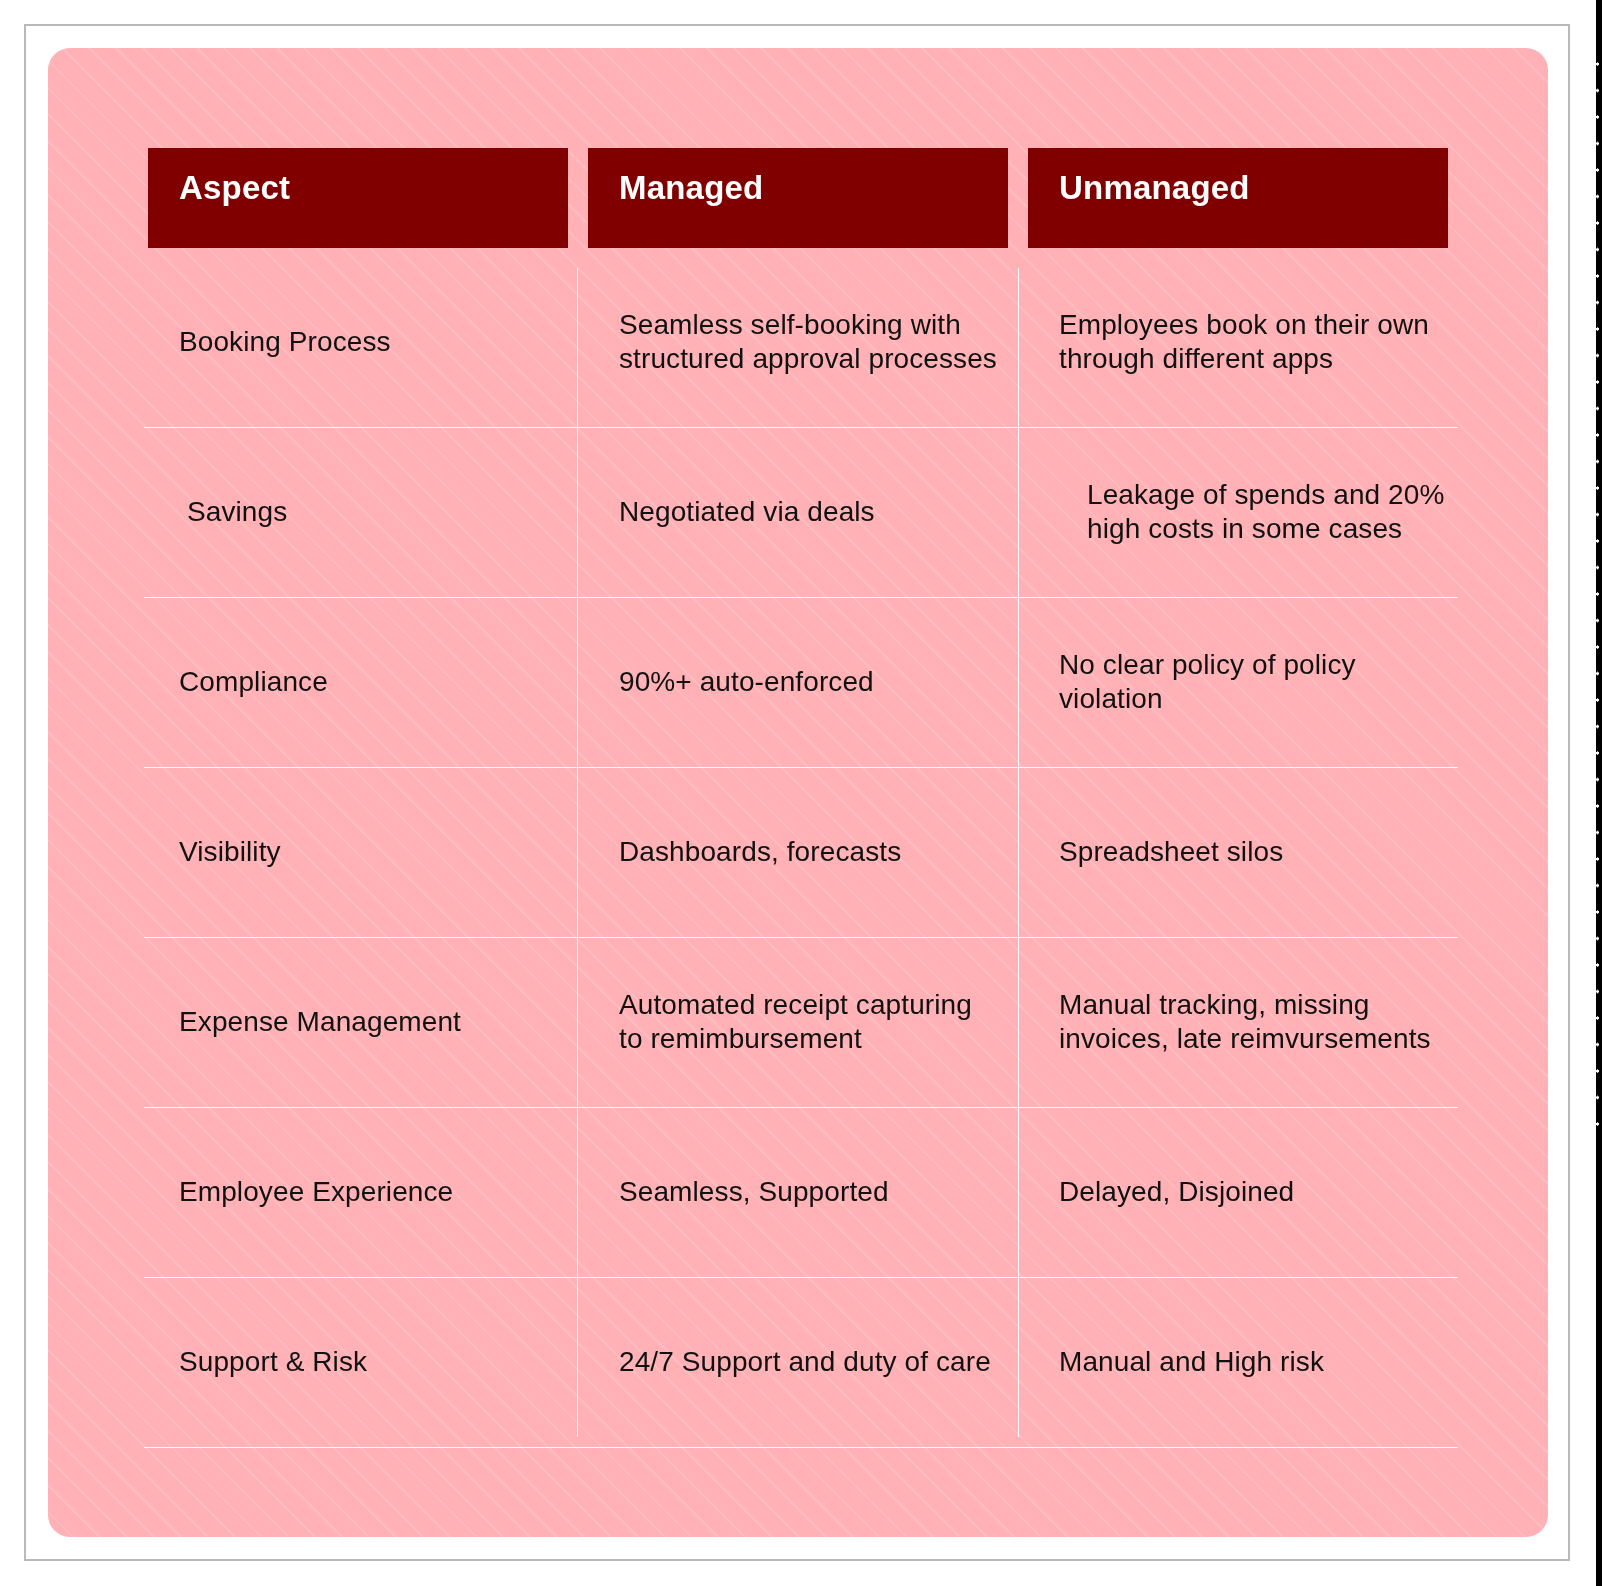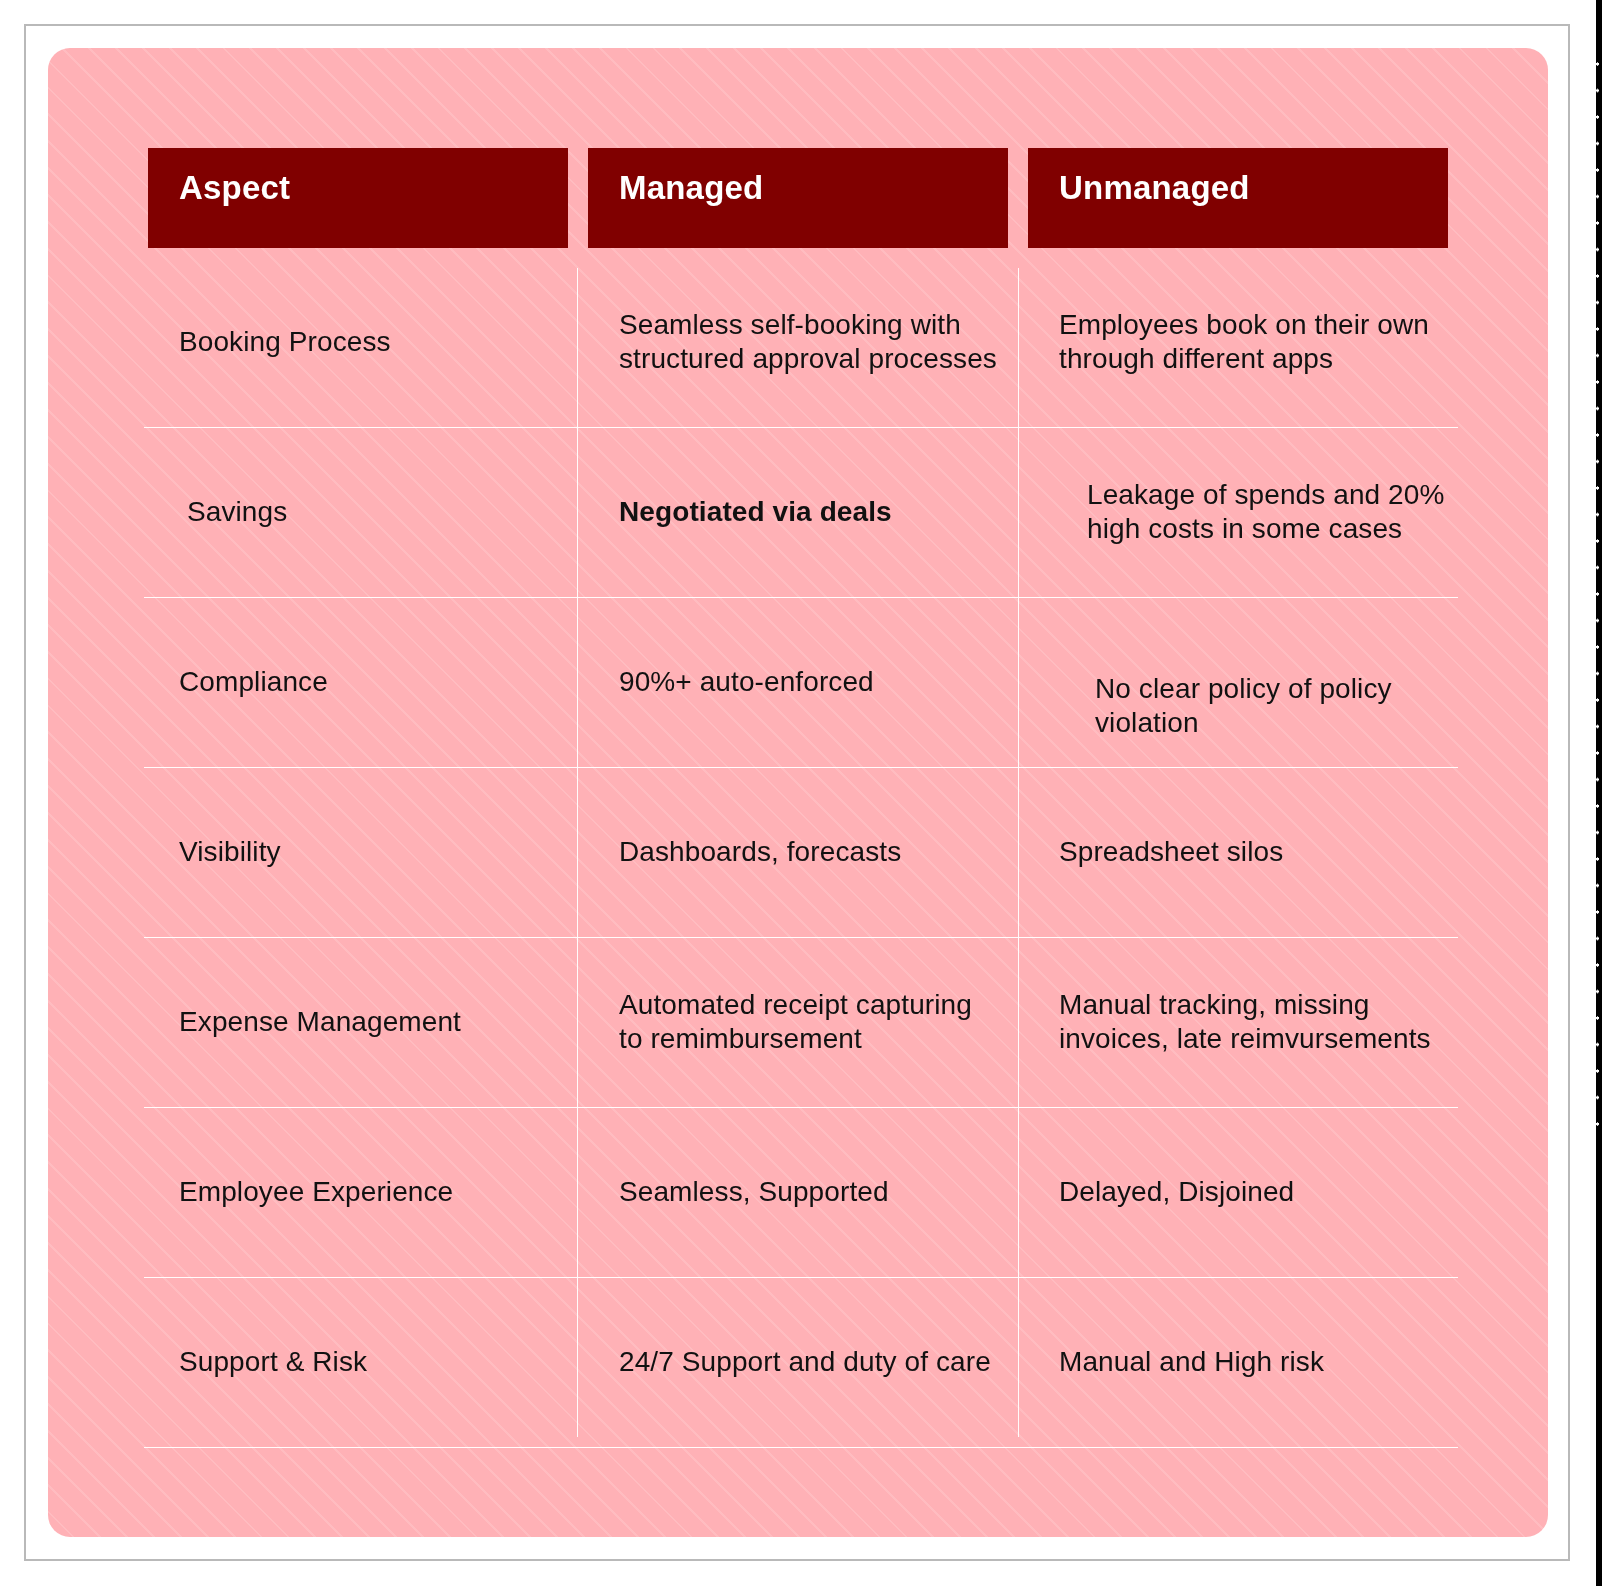--- a/index.html
+++ b/index.html
@@ -138,29 +138,29 @@
 
   <div>
     <div class="cell c-aspect" style="top:257px;">Booking Process</div>
     <div class="cell c-managed" style="top:257px;">Seamless self-booking with structured approval processes</div>
     <div class="cell c-unmanaged" style="top:257px;">Employees book on their own through different apps</div>
   </div>
   <div class="row-line" style="top:427px;"></div>
 
   <div>
     <div class="cell c-aspect" style="top:427px;margin-left:8px;">Savings</div>
-    <div class="cell c-managed" style="top:427px;font-weight:bold;">Negotiated via deals</div>
+    <div class="cell c-managed" style="top:427px;">Negotiated via deals</div>
     <div class="cell c-unmanaged" style="top:427px;margin-left:28px;">Leakage of spends and 20% high costs in some cases</div>
   </div>
   <div class="row-line" style="top:597px;"></div>
 
   <div>
     <div class="cell c-aspect" style="top:597px;">Compliance</div>
     <div class="cell c-managed" style="top:597px;">90%+ auto-enforced</div>
-    <div class="cell c-unmanaged" style="top:621px;margin-left:36px;">No clear policy of policy violation</div>
+    <div class="cell c-unmanaged" style="top:597px;">No clear policy of policy violation</div>
   </div>
   <div class="row-line" style="top:767px;"></div>
 
   <div>
     <div class="cell c-aspect" style="top:767px;">Visibility</div>
     <div class="cell c-managed" style="top:767px;text-align:right;">Dashboards, forecasts</div>
     <div class="cell c-unmanaged" style="top:767px;">Spreadsheet silos</div>
   </div>
   <div class="row-line" style="top:937px;"></div>
 

